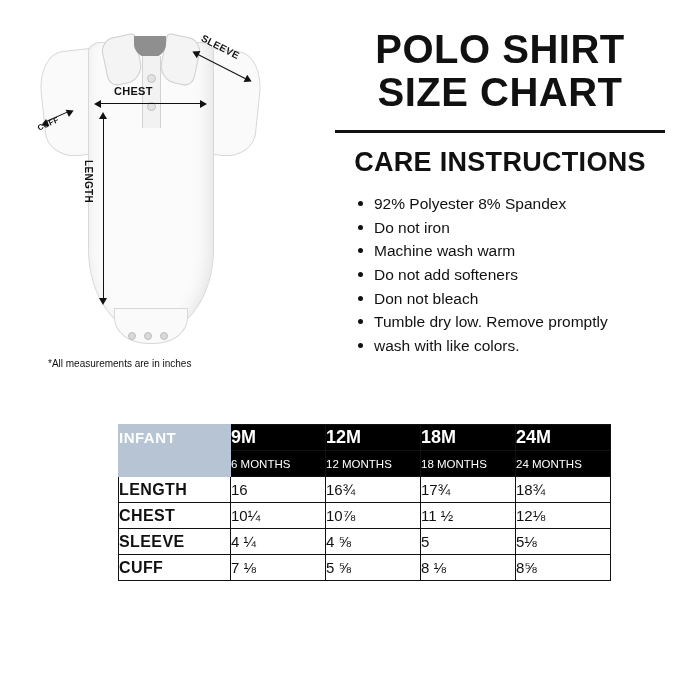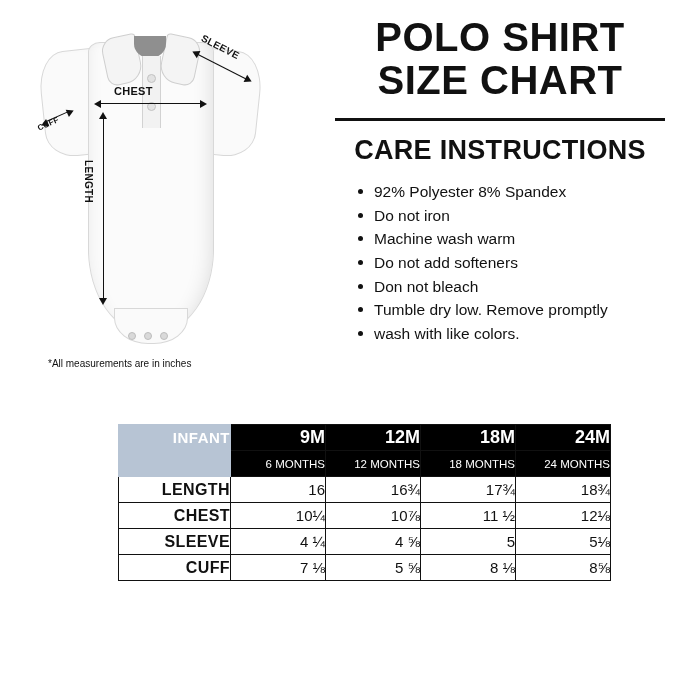--- a/index.html
+++ b/index.html
@@ -174,21 +174,21 @@
     font-size: 10px;
     font-weight: normal;
     color: #111;
   }
 
   
   .text-panel {
     width: 400px;
     height: 400px;
     position: relative;
-    padding-top: 16px;
+    padding-top: 28px;
     box-sizing: border-box;
   }
   .title {
     text-align: center;
     font-size: 40px;
     font-weight: bold;
     line-height: 1.08;
     letter-spacing: 0.5px;
     color: #111;
     margin: 0 10px;
@@ -237,21 +237,21 @@
     top: 424px;
     width: 492px;
   }
   table.size-table {
     border-collapse: collapse;
     width: 492px;
     table-layout: fixed;
   }
   table.size-table td, table.size-table th {
     border: 1px solid #111;
-    text-align: right;
+    text-align: left;
     padding: 0;
     height: 25px;
     font-size: 15px;
     color: #111;
     background: #ffffff;
     font-weight: normal;
   }
   .hdr-infant {
     background: #b7c4d4 !important;
     color: #ffffff !important;

